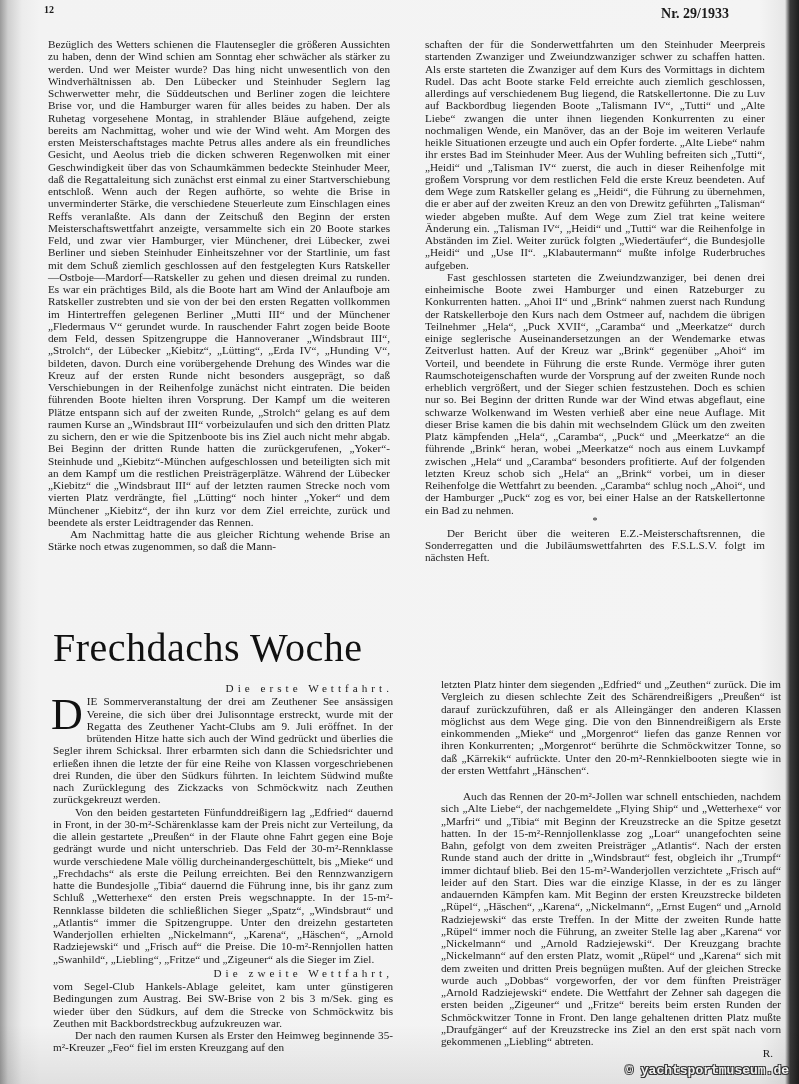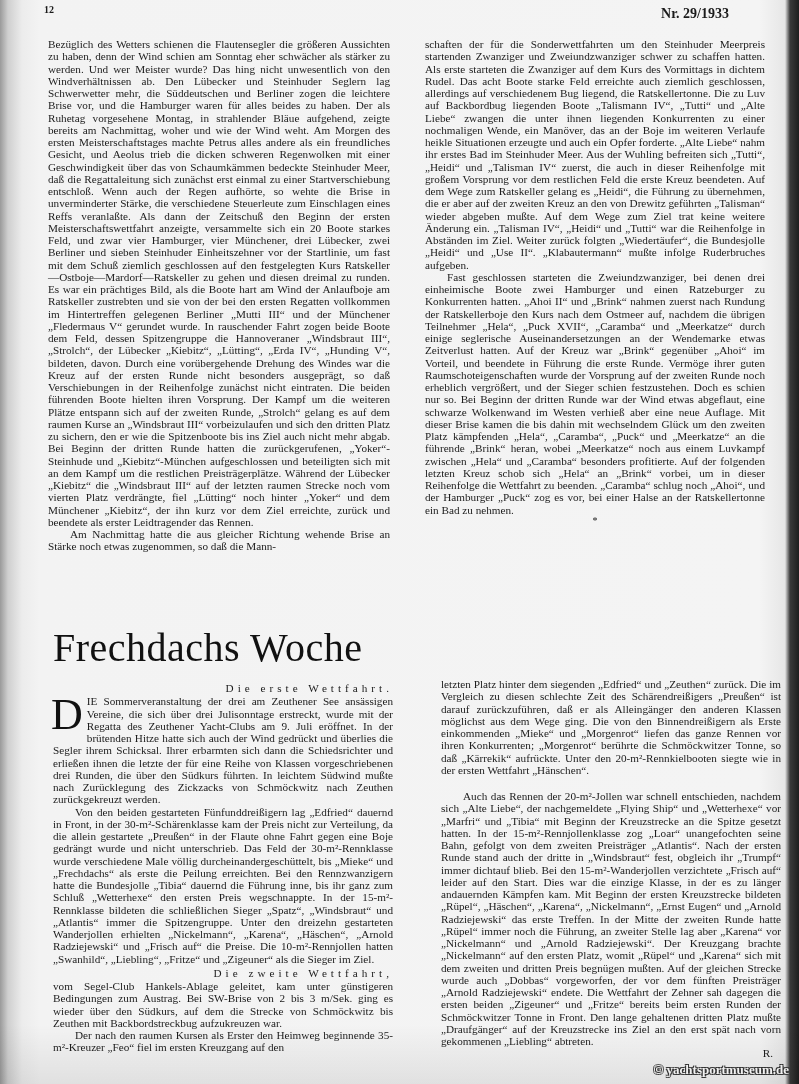--- a/index.html
+++ b/index.html
@@ -26,21 +26,21 @@
     font-family: "Liberation Serif", "DejaVu Serif", serif; letter-spacing:0.5px; color:#111;
   }
   .subhead { text-align:right; letter-spacing:4px; margin:2px 0 1px 0; }
   .star { text-align:center; font-size:10px; line-height:9px; }
   .dropcap {
     float:left; font-size:44px; line-height:36px; margin:2px 4px 0 -2px; color:#111;
   }
   .sig { text-align:right; padding-right:8px; }
   .gap { height:14px; }
   .watermark {
-    position:absolute; right:10px; bottom:6px; font-family:Liberation Serif, serif;
+    position:absolute; right:10px; bottom:6px; font-family:Liberation Mono, monospace;
     font-size:13px; font-weight:bold; color:#f2f2f2;
     text-shadow: -1px -1px 0 #333, 1px -1px 0 #333, -1px 1px 0 #333, 1px 1px 0 #333;
   }
   .bottom-shade {
     position:absolute; left:0; right:0; bottom:0; height:60px;
     background: linear-gradient(180deg, rgba(0,0,0,0) 0%, rgba(0,0,0,0.08) 100%);
     pointer-events:none;
   }
 </style>
 </head>
@@ -51,20 +51,21 @@
 
 <div class="col" id="col-tl">
   <p>Bezüglich des Wetters schienen die Flautensegler die größeren Aussichten zu haben, denn der Wind schien am Sonntag eher schwächer als stärker zu werden. Und wer Meister wurde? Das hing nicht unwesentlich von den Windverhältnissen ab. Den Lübecker und Steinhuder Seglern lag Schwerwetter mehr, die Süddeutschen und Berliner zogen die leichtere Brise vor, und die Hamburger waren für alles beides zu haben. Der als Ruhetag vorgesehene Montag, in strahlender Bläue aufgehend, zeigte bereits am Nachmittag, woher und wie der Wind weht. Am Morgen des ersten Meisterschaftstages machte Petrus alles andere als ein freundliches Gesicht, und Aeolus trieb die dicken schweren Regenwolken mit einer Geschwindigkeit über das von Schaumkämmen bedeckte Steinhuder Meer, daß die Regattaleitung sich zunächst erst einmal zu einer Startverschiebung entschloß. Wenn auch der Regen aufhörte, so wehte die Brise in unverminderter Stärke, die verschiedene Steuerleute zum Einschlagen eines Reffs veranlaßte. Als dann der Zeitschuß den Beginn der ersten Meisterschaftswettfahrt anzeigte, versammelte sich ein 20 Boote starkes Feld, und zwar vier Hamburger, vier Münchener, drei Lübecker, zwei Berliner und sieben Steinhuder Einheitszehner vor der Startlinie, um fast mit dem Schuß ziemlich geschlossen auf den festgelegten Kurs Ratskeller—Ostboje—Mardorf—Ratskeller zu gehen und diesen dreimal zu runden. Es war ein prächtiges Bild, als die Boote hart am Wind der Anlaufboje am Ratskeller zustrebten und sie von der bei den ersten Regatten vollkommen im Hintertreffen gelegenen Berliner „Mutti III“ und der Münchener „Fledermaus V“ gerundet wurde. In rauschender Fahrt zogen beide Boote dem Feld, dessen Spitzengruppe die Hannoveraner „Windsbraut III“, „Strolch“, der Lübecker „Kiebitz“, „Lütting“, „Erda IV“, „Hunding V“, bildeten, davon. Durch eine vorübergehende Drehung des Windes war die Kreuz auf der ersten Runde nicht besonders ausgeprägt, so daß Verschiebungen in der Reihenfolge zunächst nicht eintraten. Die beiden führenden Boote hielten ihren Vorsprung. Der Kampf um die weiteren Plätze entspann sich auf der zweiten Runde, „Strolch“ gelang es auf dem raumen Kurse an „Windsbraut III“ vorbeizulaufen und sich den dritten Platz zu sichern, den er wie die Spitzenboote bis ins Ziel auch nicht mehr abgab. Bei Beginn der dritten Runde hatten die zurückgerufenen, „Yoker“-Steinhude und „Kiebitz“-München aufgeschlossen und beteiligten sich mit an dem Kampf um die restlichen Preisträgerplätze. Während der Lübecker „Kiebitz“ die „Windsbraut III“ auf der letzten raumen Strecke noch vom vierten Platz verdrängte, fiel „Lütting“ noch hinter „Yoker“ und dem Münchener „Kiebitz“, der ihn kurz vor dem Ziel erreichte, zurück und beendete als erster Leidtragender das Rennen.</p>
   <p class="indent">Am Nachmittag hatte die aus gleicher Richtung wehende Brise an Stärke noch etwas zugenommen, so daß die Mann-</p>
 </div>
 
 <div class="col" id="col-tr">
   <p>schaften der für die Sonderwettfahrten um den Steinhuder Meerpreis startenden Zwanziger und Zweiundzwanziger schwer zu schaffen hatten. Als erste starteten die Zwanziger auf dem Kurs des Vormittags in dichtem Rudel. Das acht Boote starke Feld erreichte auch ziemlich geschlossen, allerdings auf verschiedenem Bug liegend, die Ratskellertonne. Die zu Luv auf Backbordbug liegenden Boote „Talismann IV“, „Tutti“ und „Alte Liebe“ zwangen die unter ihnen liegenden Konkurrenten zu einer nochmaligen Wende, ein Manöver, das an der Boje im weiteren Verlaufe heikle Situationen erzeugte und auch ein Opfer forderte. „Alte Liebe“ nahm ihr erstes Bad im Steinhuder Meer. Aus der Wuhling befreiten sich „Tutti“, „Heidi“ und „Talisman IV“ zuerst, die auch in dieser Reihenfolge mit großem Vorsprung vor dem restlichen Feld die erste Kreuz beendeten. Auf dem Wege zum Ratskeller gelang es „Heidi“, die Führung zu übernehmen, die er aber auf der zweiten Kreuz an den von Drewitz geführten „Talisman“ wieder abgeben mußte. Auf dem Wege zum Ziel trat keine weitere Änderung ein. „Talisman IV“, „Heidi“ und „Tutti“ war die Reihenfolge in Abständen im Ziel. Weiter zurück folgten „Wiedertäufer“, die Bundesjolle „Heidi“ und „Use II“. „Klabautermann“ mußte infolge Ruderbruches aufgeben.</p>
   <p class="indent">Fast geschlossen starteten die Zweiundzwanziger, bei denen drei einheimische Boote zwei Hamburger und einen Ratzeburger zu Konkurrenten hatten. „Ahoi II“ und „Brink“ nahmen zuerst nach Rundung der Ratskellerboje den Kurs nach dem Ostmeer auf, nachdem die übrigen Teilnehmer „Hela“, „Puck XVII“, „Caramba“ und „Meerkatze“ durch einige seglerische Auseinandersetzungen an der Wendemarke etwas Zeitverlust hatten. Auf der Kreuz war „Brink“ gegenüber „Ahoi“ im Vorteil, und beendete in Führung die erste Runde. Vermöge ihrer guten Raumschoteigenschaften wurde der Vorsprung auf der zweiten Runde noch erheblich vergrößert, und der Sieger schien festzustehen. Doch es schien nur so. Bei Beginn der dritten Runde war der Wind etwas abgeflaut, eine schwarze Wolkenwand im Westen verhieß aber eine neue Auflage. Mit dieser Brise kamen die bis dahin mit wechselndem Glück um den zweiten Platz kämpfenden „Hela“, „Caramba“, „Puck“ und „Meerkatze“ an die führende „Brink“ heran, wobei „Meerkatze“ noch aus einem Luvkampf zwischen „Hela“ und „Caramba“ besonders profitierte. Auf der folgenden letzten Kreuz schob sich „Hela“ an „Brink“ vorbei, um in dieser Reihenfolge die Wettfahrt zu beenden. „Caramba“ schlug noch „Ahoi“, und der Hamburger „Puck“ zog es vor, bei einer Halse an der Ratskellertonne ein Bad zu nehmen.</p>
   <div class="star">*</div>
+  <p class="indent" style="margin-top:2px;">Der Bericht über die weiteren E.Z.-Meisterschaftsrennen, die Sonderregatten und die Jubiläumswettfahrten des F.S.L.S.V. folgt im nächsten Heft.</p>
 </div>
 
 <div class="headline">Frechdachs Woche</div>
 
 <div class="col" id="col-bl">
   <div class="subhead">Die erste Wettfahrt.</div>
   <p><span class="dropcap">D</span><span>IE Sommerveranstaltung der drei am Zeuthener See ansässigen Vereine, die sich über drei Julisonntage erstreckt, wurde mit der Regatta des Zeuthener Yacht-Clubs am 9. Juli eröffnet. In der brütenden Hitze hatte sich auch der Wind gedrückt und überlies die Segler ihrem Schicksal. Ihrer erbarmten sich dann die Schiedsrichter und erließen ihnen die letzte der für eine Reihe von Klassen vorgeschriebenen drei Runden, die über den Südkurs führten. In leichtem Südwind mußte nach Zurücklegung des Zickzacks von Schmöckwitz nach Zeuthen zurückgekreuzt werden.</span></p>
   <p class="indent">Von den beiden gestarteten Fünfunddreißigern lag „Edfried“ dauernd in Front, in der 30-m²-Schärenklasse kam der Preis nicht zur Verteilung, da die allein gestartete „Preußen“ in der Flaute ohne Fahrt gegen eine Boje gedrängt wurde und nicht unterschrieb. Das Feld der 30-m²-Rennklasse wurde verschiedene Male völlig durcheinandergeschüttelt, bis „Mieke“ und „Frechdachs“ als erste die Peilung erreichten. Bei den Rennzwanzigern hatte die Bundesjolle „Tibia“ dauernd die Führung inne, bis ihr ganz zum Schluß „Wetterhexe“ den ersten Preis wegschnappte. In der 15-m²-Rennklasse bildeten die schließlichen Sieger „Spatz“, „Windsbraut“ und „Atlantis“ immer die Spitzengruppe. Unter den dreizehn gestarteten Wanderjollen erhielten „Nickelmann“, „Karena“, „Häschen“, „Arnold Radziejewski“ und „Frisch auf“ die Preise. Die 10-m²-Rennjollen hatten „Swanhild“, „Liebling“, „Fritze“ und „Zigeuner“ als die Sieger im Ziel.</p>
   <div class="subhead">Die zweite Wettfahrt,</div>
   <p>vom Segel-Club Hankels-Ablage geleitet, kam unter günstigeren Bedingungen zum Austrag. Bei SW-Brise von 2 bis 3 m/Sek. ging es wieder über den Südkurs, auf dem die Strecke von Schmöckwitz bis Zeuthen mit Backbordstreckbug aufzukreuzen war.</p>

